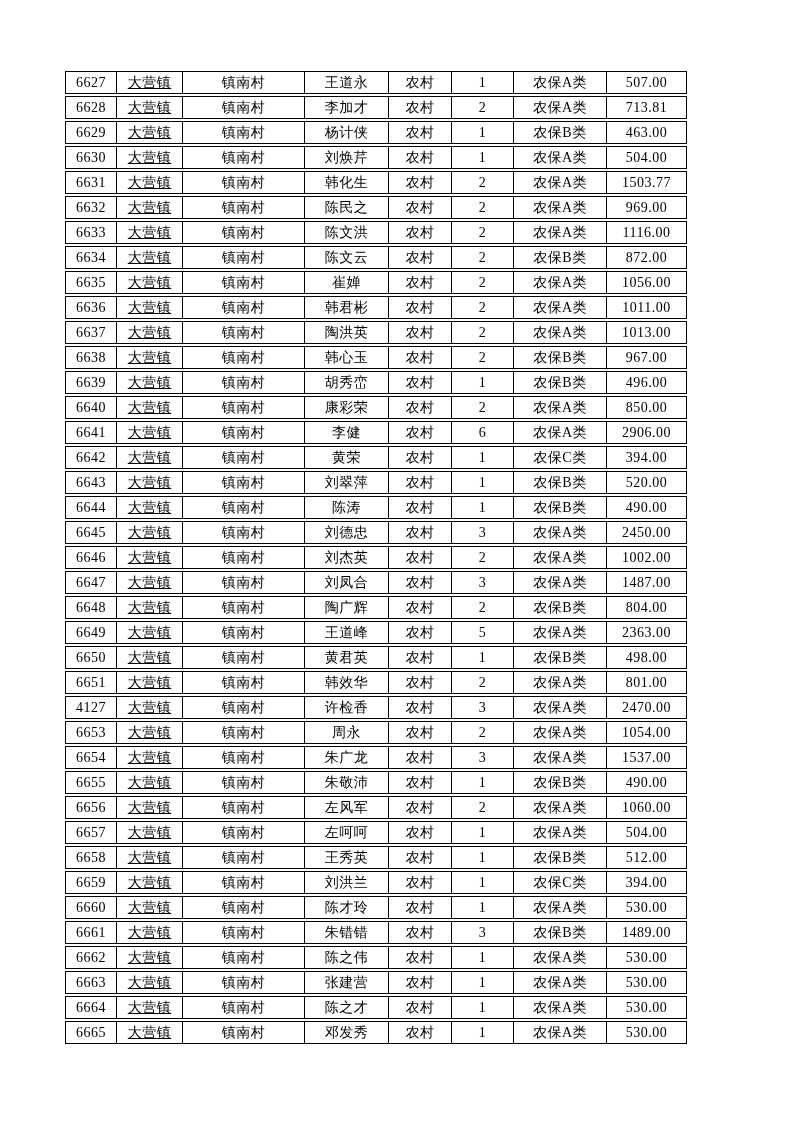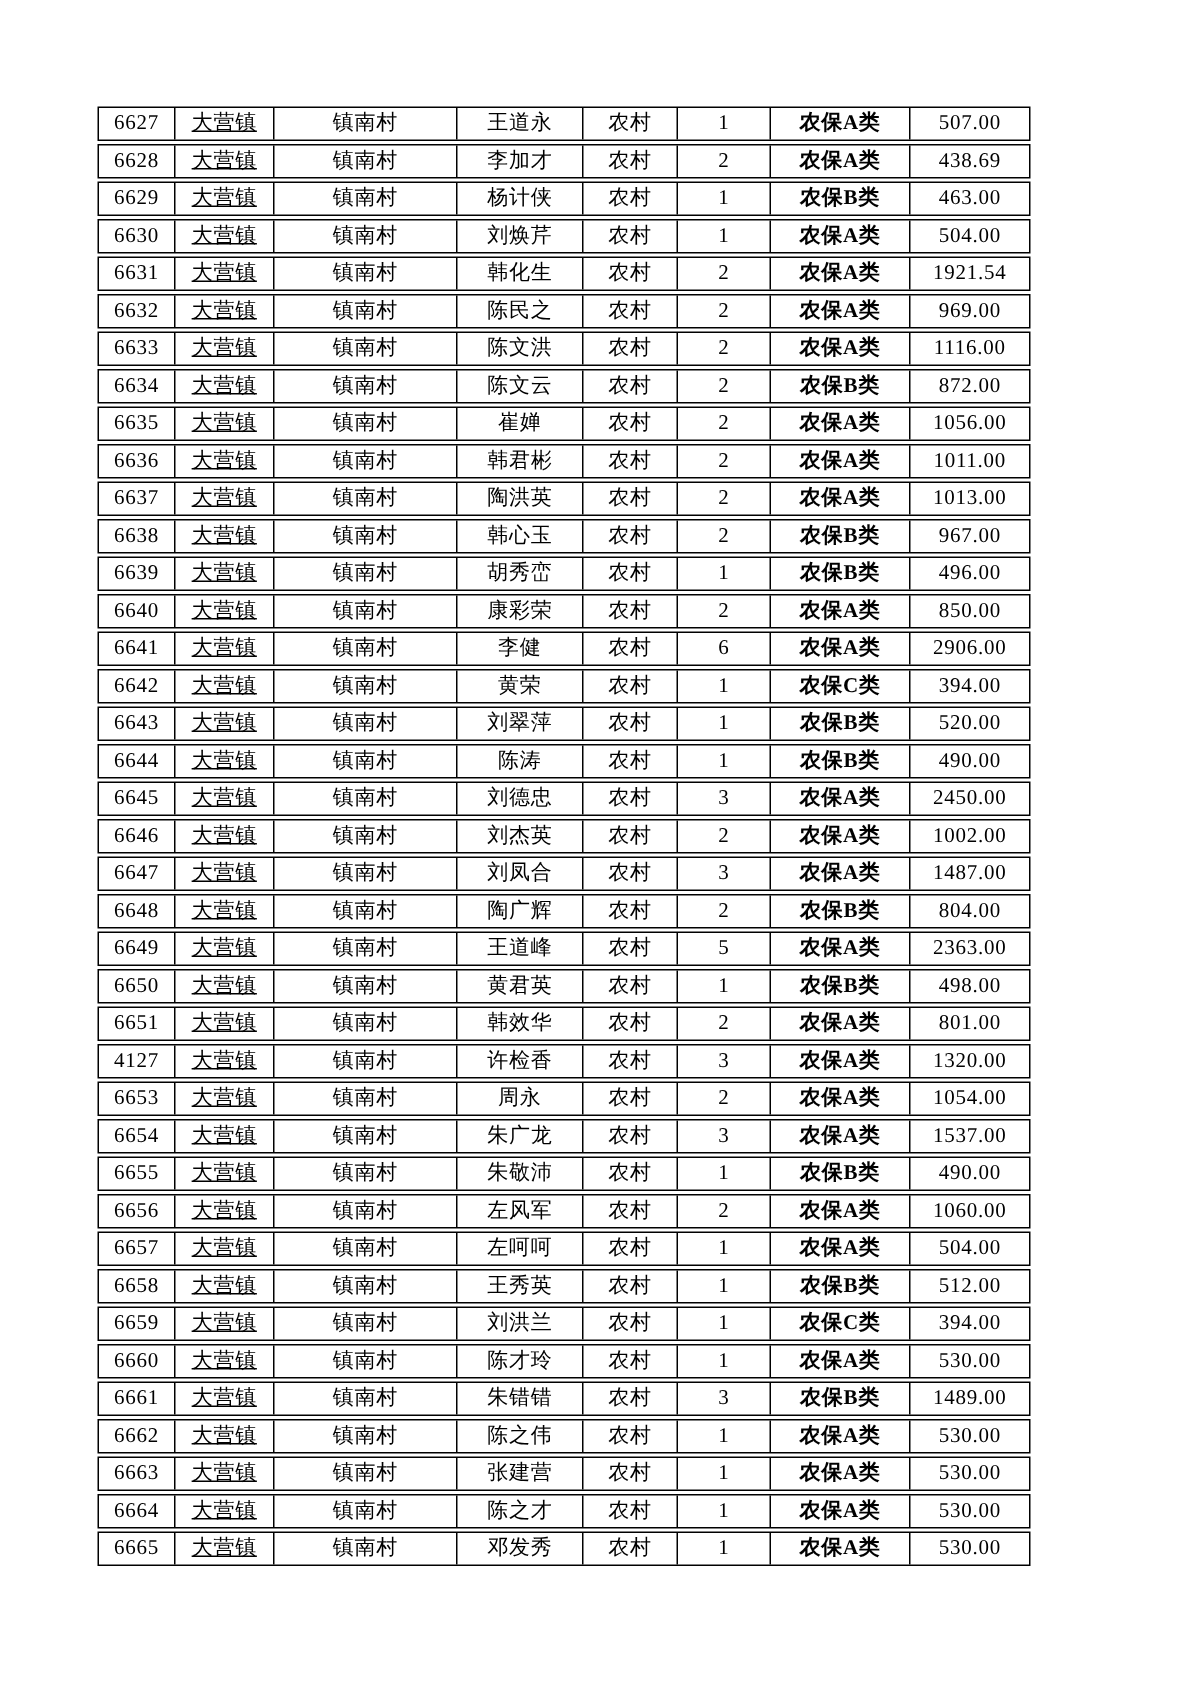--- a/index.html
+++ b/index.html
@@ -42,21 +42,21 @@
     overflow:hidden;
     letter-spacing:0.5px;
   }
   .cell:not(:last-child){border-right:1px solid var(--border-color);}
   .c1{width:51px;}
   .c2{width:66px;text-decoration:underline;}
   .c3{width:122px;}
   .c4{width:84px;}
   .c5{width:63px;}
   .c6{width:62px;}
-  .c7{width:93px;font-weight:bold;}
+  .c7{width:93px;}
   .c8{flex:1;}
 </style>
 </head>
 <body>
 
 <div class="page">
   <div class="table" id="payment-table">
       <div class="row">
         <div class="cell c1">6627</div>
         <div class="cell c2">大营镇</div>
@@ -68,21 +68,21 @@
         <div class="cell c8">507.00</div>
       </div>
       <div class="row">
         <div class="cell c1">6628</div>
         <div class="cell c2">大营镇</div>
         <div class="cell c3">镇南村</div>
         <div class="cell c4">李加才</div>
         <div class="cell c5">农村</div>
         <div class="cell c6">2</div>
         <div class="cell c7">农保A类</div>
-        <div class="cell c8">438.69</div>
+        <div class="cell c8">713.81</div>
       </div>
       <div class="row">
         <div class="cell c1">6629</div>
         <div class="cell c2">大营镇</div>
         <div class="cell c3">镇南村</div>
         <div class="cell c4">杨计侠</div>
         <div class="cell c5">农村</div>
         <div class="cell c6">1</div>
         <div class="cell c7">农保B类</div>
         <div class="cell c8">463.00</div>
@@ -98,21 +98,21 @@
         <div class="cell c8">504.00</div>
       </div>
       <div class="row">
         <div class="cell c1">6631</div>
         <div class="cell c2">大营镇</div>
         <div class="cell c3">镇南村</div>
         <div class="cell c4">韩化生</div>
         <div class="cell c5">农村</div>
         <div class="cell c6">2</div>
         <div class="cell c7">农保A类</div>
-        <div class="cell c8">1921.54</div>
+        <div class="cell c8">1503.77</div>
       </div>
       <div class="row">
         <div class="cell c1">6632</div>
         <div class="cell c2">大营镇</div>
         <div class="cell c3">镇南村</div>
         <div class="cell c4">陈民之</div>
         <div class="cell c5">农村</div>
         <div class="cell c6">2</div>
         <div class="cell c7">农保A类</div>
         <div class="cell c8">969.00</div>
@@ -308,21 +308,21 @@
         <div class="cell c8">801.00</div>
       </div>
       <div class="row">
         <div class="cell c1">4127</div>
         <div class="cell c2">大营镇</div>
         <div class="cell c3">镇南村</div>
         <div class="cell c4">许检香</div>
         <div class="cell c5">农村</div>
         <div class="cell c6">3</div>
         <div class="cell c7">农保A类</div>
-        <div class="cell c8">1320.00</div>
+        <div class="cell c8">2470.00</div>
       </div>
       <div class="row">
         <div class="cell c1">6653</div>
         <div class="cell c2">大营镇</div>
         <div class="cell c3">镇南村</div>
         <div class="cell c4">周永</div>
         <div class="cell c5">农村</div>
         <div class="cell c6">2</div>
         <div class="cell c7">农保A类</div>
         <div class="cell c8">1054.00</div>

